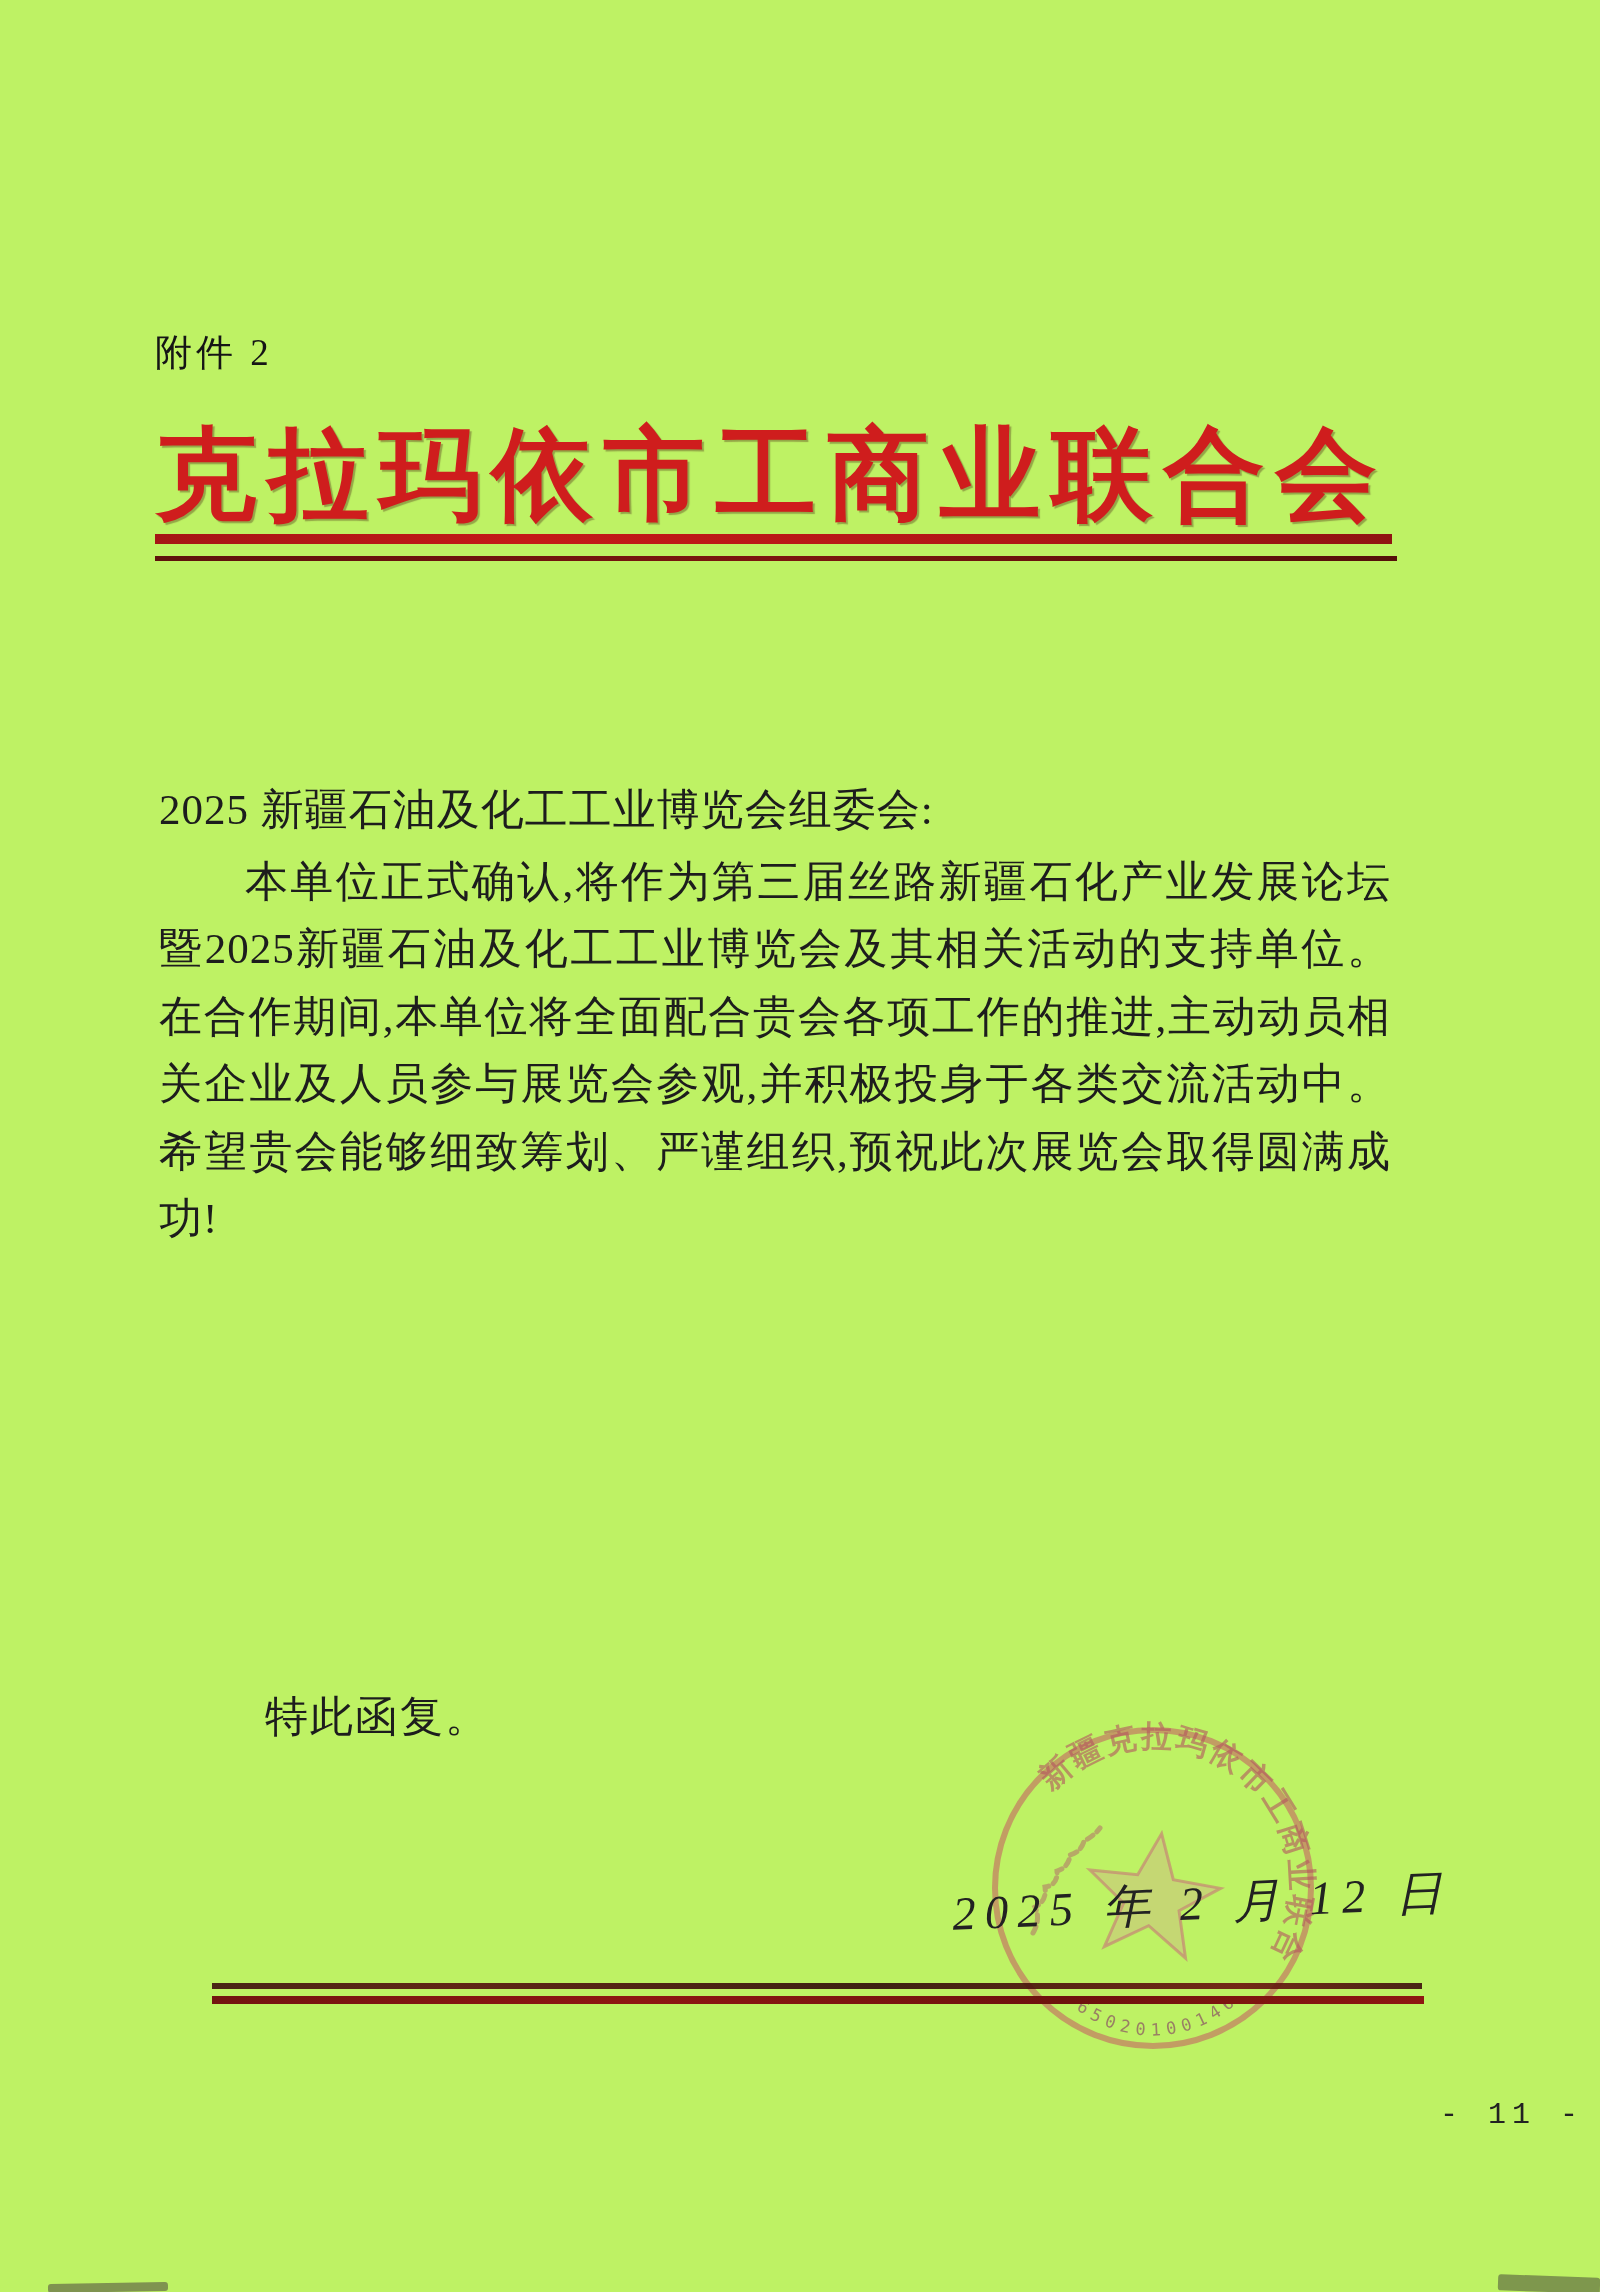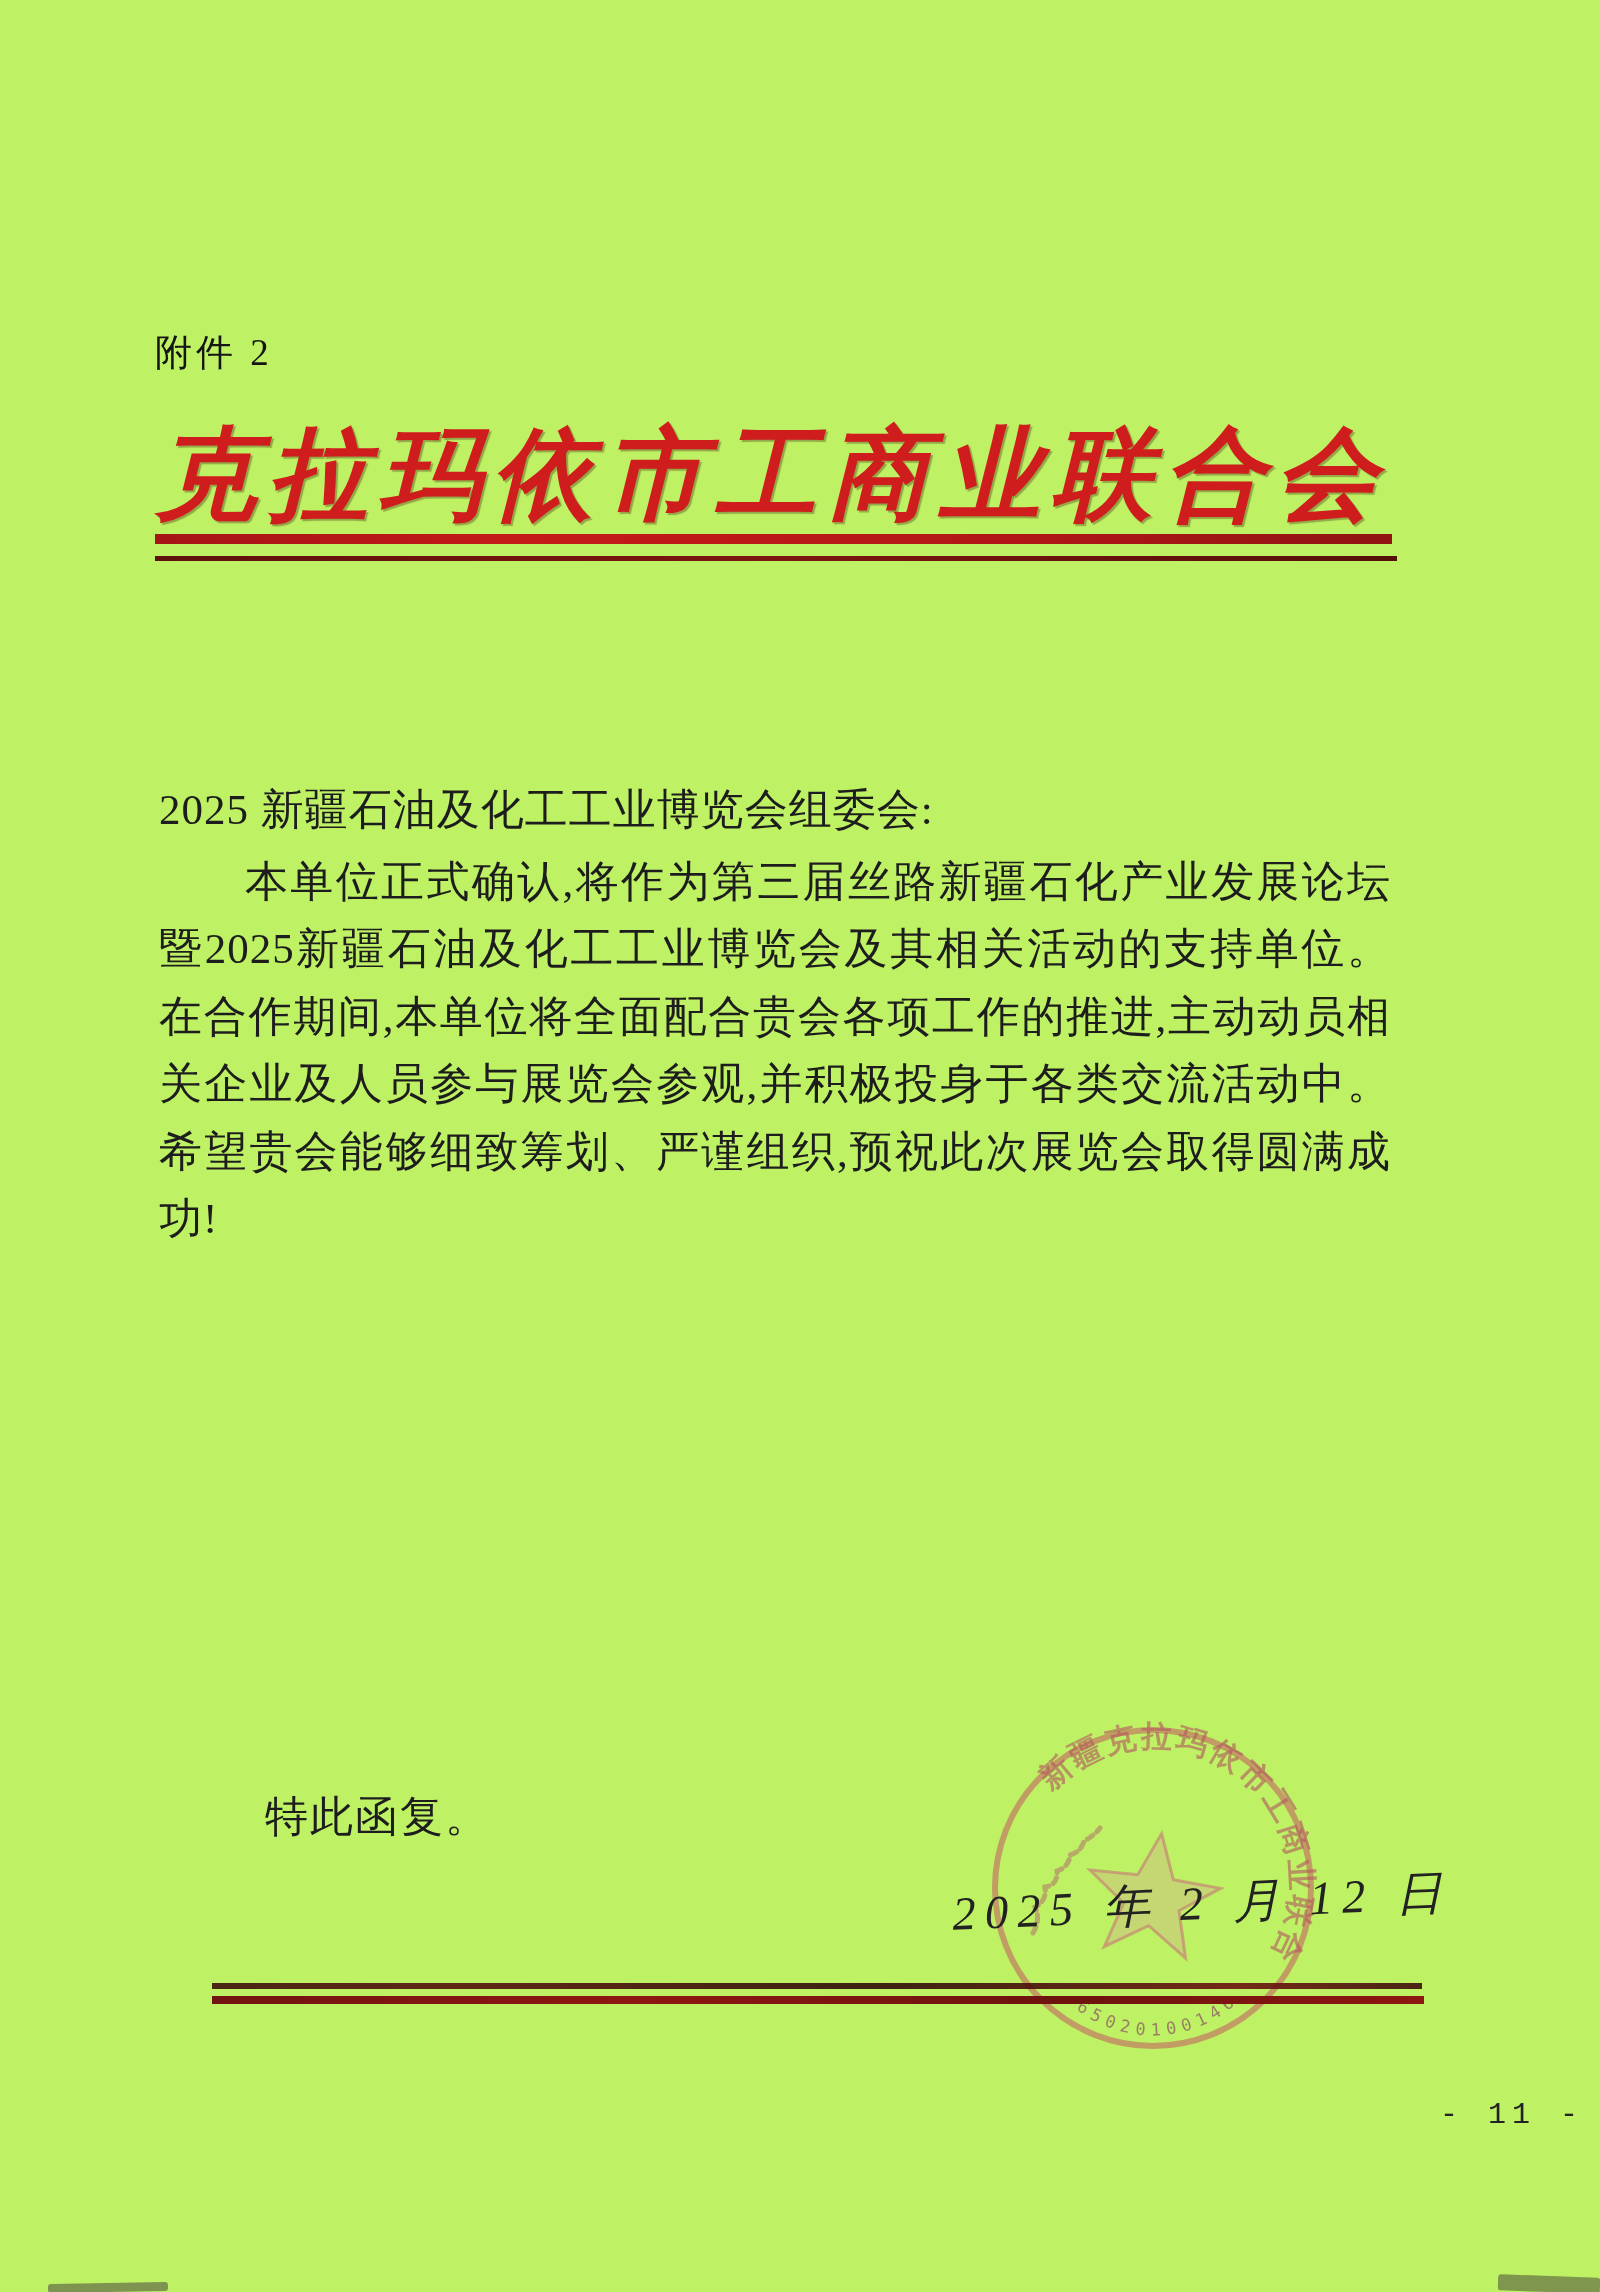--- a/index.html
+++ b/index.html
@@ -17,21 +17,20 @@
     font-size:37px;letter-spacing:4px;color:#151515;
   }
   .org-title{
     position:absolute;left:150px;top:408px;width:1243px;
     text-align:center;
     font-size:101px;font-weight:bold;
     color:#cf1d1d;
     letter-spacing:11px;
     text-shadow:2px 2px 1px rgba(70,25,18,0.35);
     white-space:nowrap;
-    font-style:italic;
   }
   .sep-thick{
     position:absolute;left:155px;top:534px;width:1237px;height:10px;
     background:linear-gradient(90deg,#a51515,#c41a18 30%,#b01716 70%,#8f1412);
   }
   .sep-thin{
     position:absolute;left:155px;top:556px;width:1242px;height:5px;
     background:linear-gradient(90deg,#5f120c,#7c160f 50%,#55100a);
   }
   .doc-title{
@@ -45,21 +44,21 @@
   .body-text{
     position:absolute;left:155px;top:772px;width:1240px;
     font-size:43px;line-height:67.5px;
     letter-spacing:1px;
     color:#1d1d1d;
     text-align:justify;
   }
   .body-text p{margin:4px;text-indent:2em;}
   .body-text .salutation{text-indent:0;}
   .closing{
-    position:absolute;left:155px;top:1788px;
+    position:absolute;left:155px;top:1688px;
     font-size:43px;letter-spacing:2px;color:#1d1d1d;
     text-indent:0;padding-left:110px;
   }
   .date-line{
     position:absolute;left:952px;top:1872px;
     font-size:47px;color:#222;
     font-style:italic;
     letter-spacing:9px;
     transform:rotate(-2.5deg);
     white-space:nowrap;

